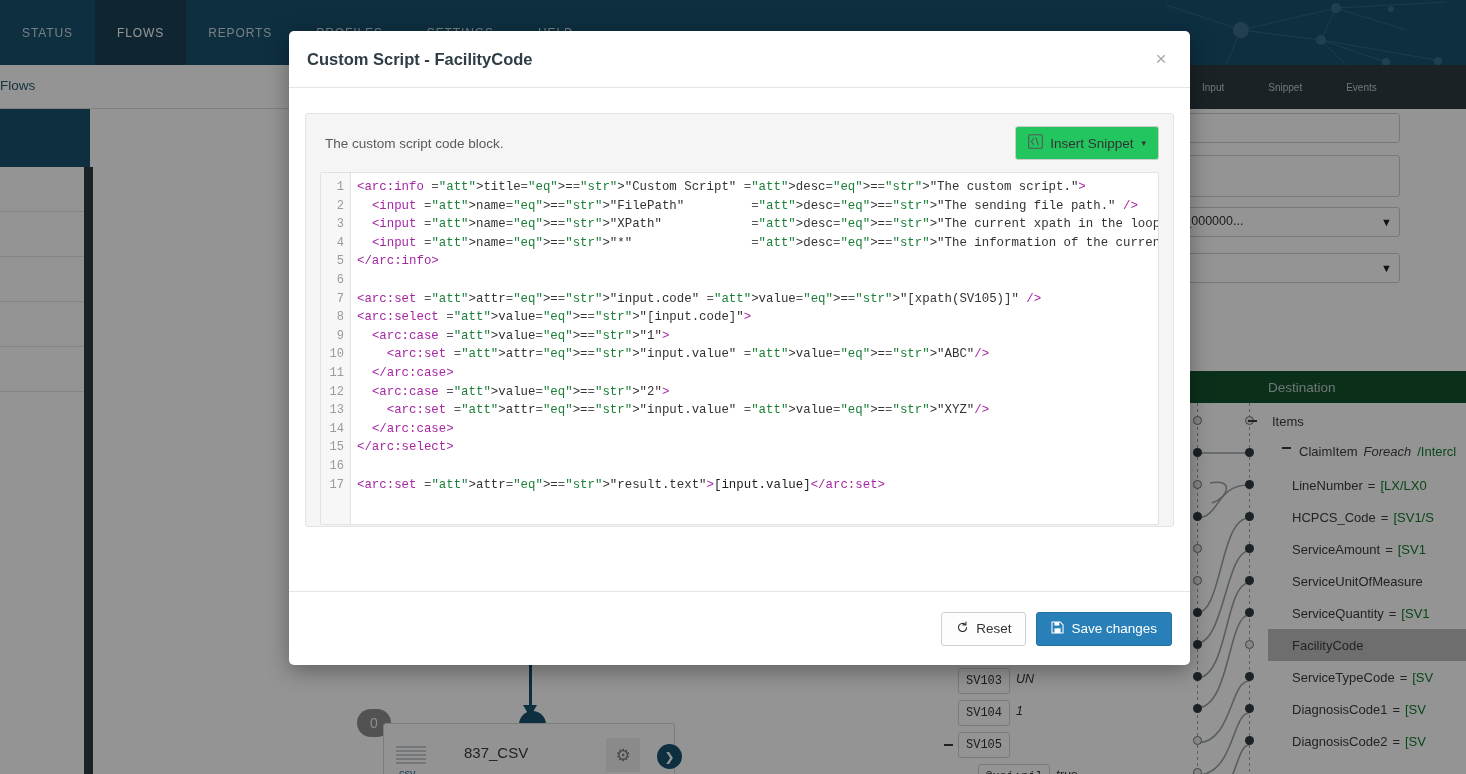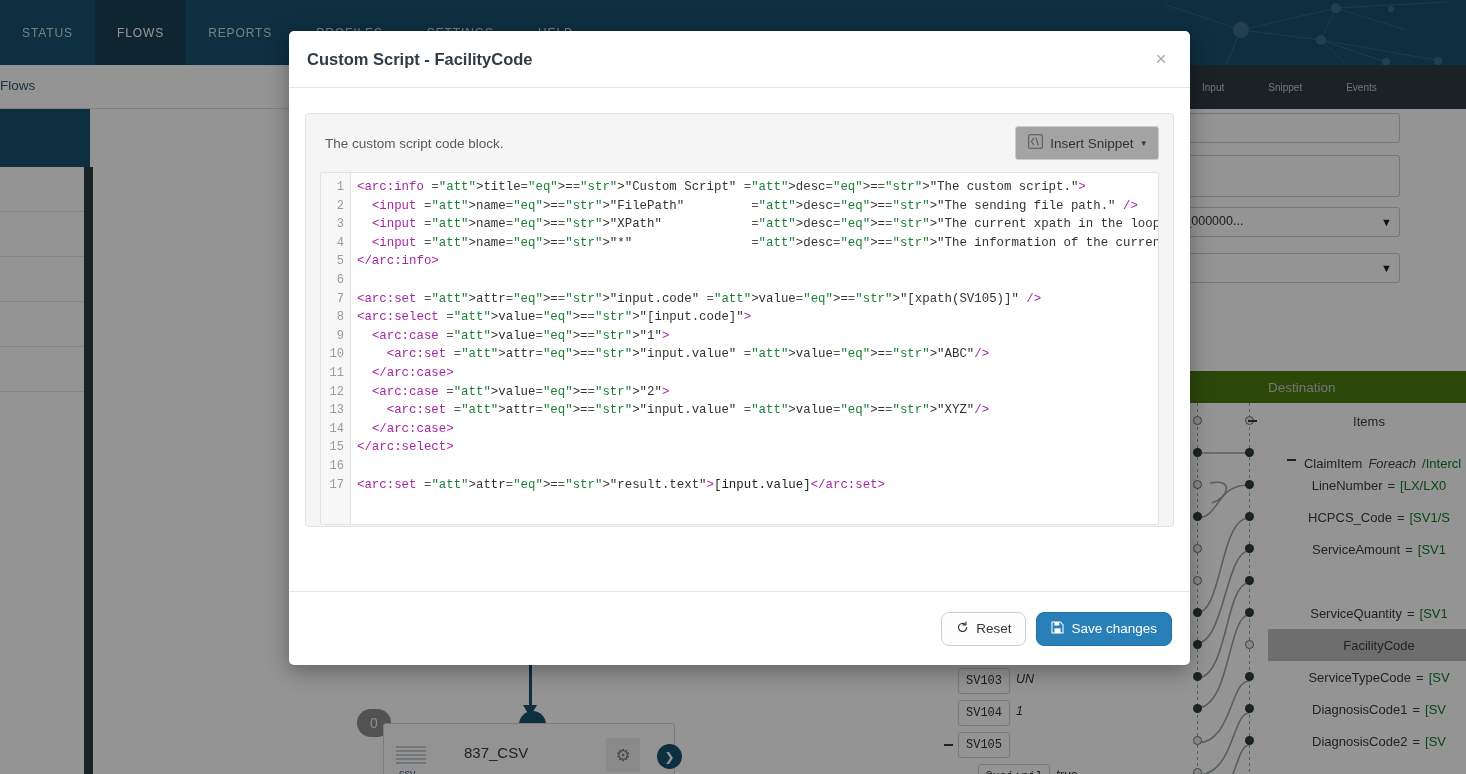--- a/index.html
+++ b/index.html
@@ -100,26 +100,26 @@
   }
   .rinput.ta { height:42px; }
   .rselect {
     position:absolute; height:30px; border:1px solid #cfcfcf; border-radius:3px;
     background:#fff; font-size:12.5px; color:#333; padding:6px 24px 6px 8px;
     overflow:hidden; white-space:nowrap;
   }
   .rselect .caret { position:absolute; right:7px; top:8px; font-size:11px; color:#222; }
 
   .dest-header {
-    position:absolute; left:0; top:306px; width:286px; height:32px; background:#4d7c0f;
+    position:absolute; left:0; top:306px; width:286px; height:32px; background:#14532d;
     color:#c2cacf; font-size:13.5px; display:flex; align-items:center; padding-left:88px;
   }
   .tree { position:absolute; left:0; top:338px; width:286px; bottom:0; }
   .tree-row { position:absolute; left:88px; right:0; height:32px; display:flex; align-items:center;
-              font-size:13px; color:#3c3c3c; white-space:nowrap; padding-left:24px;justify-content:center; }
+              font-size:13px; color:#3c3c3c; white-space:nowrap; padding-left:24px; }
   .tree-row.lvl1 { padding-left:4px; }
   .tree-row.lvl2 { padding-left:14px; }
   .tree-row.sel { background:#bdbdbd; }
   .tree-row .xp { color:#127a2b; }
   .tree-row .fe { font-style:italic; color:#444; margin-left:6px; }
   .minus { position:absolute; width:9px; height:2px; background:#3a3a3a; }
 
   .dotline { position:absolute; top:338px; bottom:0; width:1px;
              background:repeating-linear-gradient(to bottom,#9aa3a8 0 3px,transparent 3px 6px); }
   .dot { position:absolute; width:9px; height:9px; border-radius:50%; }
@@ -157,21 +157,21 @@
   .modal-body { flex:1; padding:25px 16px 0 16px; }
 
   .card {
     border:1px solid #e3e3e3; border-radius:3px; background:#f5f5f5;
     padding:13px 14px 14px 14px; height:414px;
   }
   .card-top { display:flex; align-items:center; justify-content:space-between; height:32px; }
   .card-desc { font-size:13.5px; color:#5a5a5a; padding-left:5px; }
   .snippet-btn {
     display:flex; align-items:center; gap:7px;
-    background:#a3a3a3; border:1px solid #cccccc; border-radius:3px;
+    background:#22c55e; border:1px solid #cccccc; border-radius:3px;
     padding:7px 12px; font-size:13.5px; color:#333; cursor:pointer;
     font-family:"Liberation Sans", sans-serif;
   }
   .snippet-btn .caret { font-size:9px; margin-left:1px; }
 
   .editor {
     margin-top:13px; height:353px; background:#ffffff;
     border:1px solid #e2e2e2; border-radius:2px;
     display:flex; overflow:hidden;
   }
@@ -192,21 +192,21 @@
   .code .str  { color:#1a7f37; }
   .code .eq   { color:#555; }
   .code .pln  { color:#222; }
 
   .modal-footer {
     height:74px; border-top:1px solid #e5e5e5;
     display:flex; align-items:center; justify-content:flex-end; gap:10px;
     padding:0 18px;
   }
   .btn {
-    display:flex; align-items:center; gap:7px; border-radius:8px;
+    display:flex; align-items:center; gap:7px; border-radius:3px;
     font-size:13.5px; padding:8px 14px; cursor:pointer;
     font-family:"Liberation Sans", sans-serif;
   }
   .btn-reset { background:#fdfdfd; border:1px solid #cfcfcf; color:#333; }
   .btn-save  { background:#2980b9; border:1px solid #2471a3; color:#ffffff; }
 </style>
 </head>
 <body>
 
 <div id="root">
@@ -351,41 +351,44 @@
         <div class="dot open" style="left:65px; top:237px;"></div>
         <div class="dot filled" style="left:65px; top:269px;"></div>
         <div class="dot filled" style="left:65px; top:301px;"></div>
         <div class="dot filled" style="left:65px; top:333px;"></div>
 
         <div class="minus" style="left:68px; top:17px; background:#3a3a3a;"></div>
 
         <div class="tree-row lvl1" style="top:2px;">
           <span>Items</span>
           </div>
-        <div class="tree-row lvl2" style="top:44px;">
+        <div class="tree-row lvl2" style="top:32px;">
           <span class="minus" style="position:relative; display:inline-block; margin-right:8px; top:-3px;"></span>
           <span>ClaimItem</span>
           <span class="fe">Foreach</span>
           <span class="xp" style="margin-left:6px;">/Intercl</span>
           </div>
 
         <div class="tree-row" style="top:66px;">
           <span>LineNumber</span>
           <span style="margin:0 5px;">=</span>
             <span class="xp">[LX/LX0</span>
           </div>
         <div class="tree-row" style="top:98px;">
           <span>HCPCS_Code</span>
           <span style="margin:0 5px;">=</span>
             <span class="xp">[SV1/S</span>
           </div>
         <div class="tree-row" style="top:130px;">
           <span>ServiceAmount</span>
           <span style="margin:0 5px;">=</span>
             <span class="xp">[SV1</span>
+          </div>
+        <div class="tree-row" style="top:162px;">
+          <span>ServiceUnitOfMeasure</span>
           </div>
         <div class="tree-row" style="top:194px;">
           <span>ServiceQuantity</span>
           <span style="margin:0 5px;">=</span>
             <span class="xp">[SV1</span>
           </div>
         <div class="tree-row sel" style="top:226px;">
           <span>FacilityCode</span>
           </div>
         <div class="tree-row" style="top:258px;">

